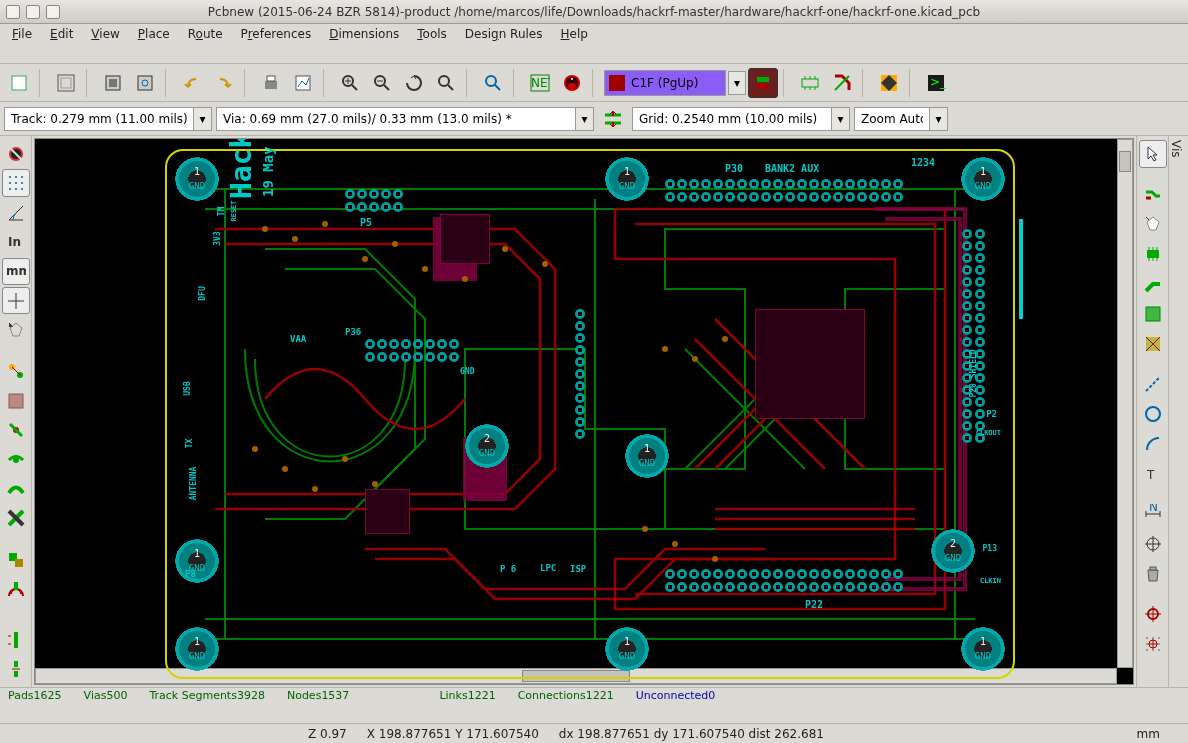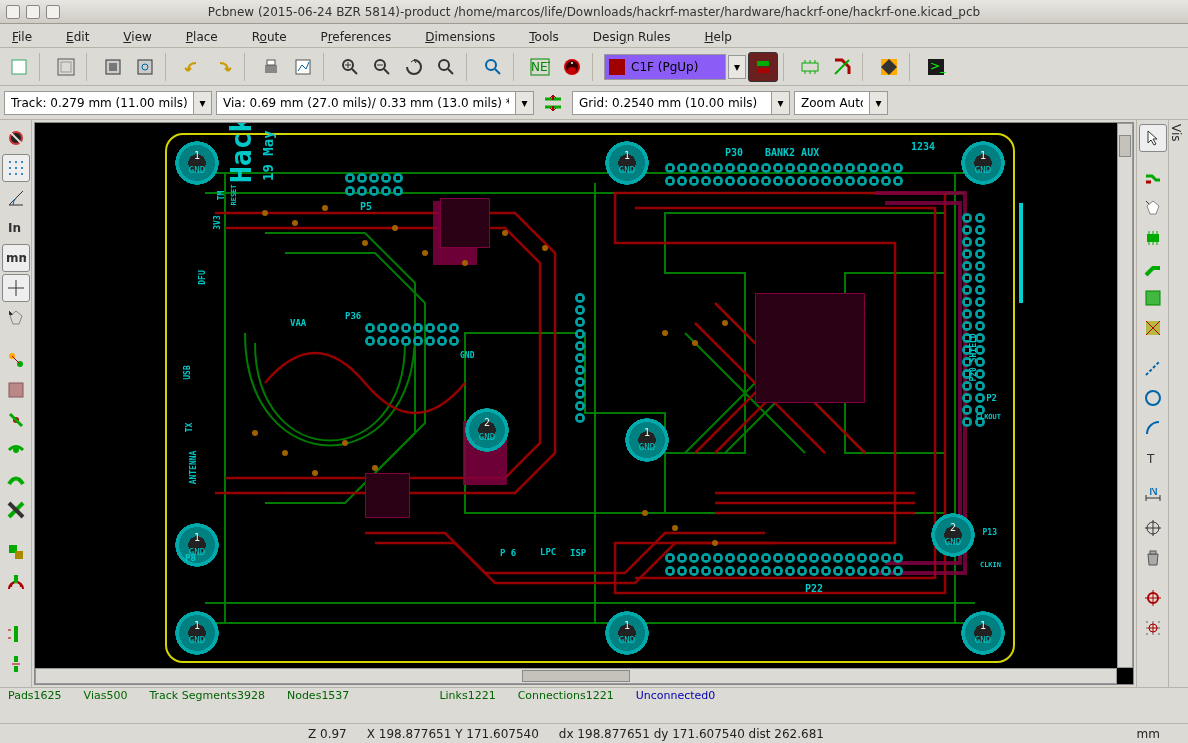--- a/index.html
+++ b/index.html
@@ -1,21 +1,21 @@
 <!DOCTYPE html>
 <html><head>
 <meta charset="utf-8">
 <style>
 * { box-sizing: border-box; margin: 0; padding: 0; font-family: "DejaVu Sans", Arial, sans-serif; font-size: 12px; }
 body { width: 1188px; height: 743px; background: #dcdad5; overflow: hidden; display: flex; flex-direction: column; }
 .titlebar { height: 24px; background: linear-gradient(#e8e6e1,#cfccc6); display:flex; align-items:center; justify-content:center; border-bottom:1px solid #9f9a91; position:relative;}
 .titlebar .winbtns { position:absolute; left:6px; display:flex; gap:6px;}
 .titlebar .winbtns span { width:14px; height:14px; border:1px solid #888; border-radius:2px; background:#f3f1ec;}
 .titlebar-title { color:#333; font-size:12px;}
-.menubar { height: 24px; background:#dcdad5; display:flex; align-items:flex-end; padding:0 4px; border-bottom:1px solid #b8b4aa; gap:18px;}
+.menubar { height: 40px; background:#dcdad5; display:flex; align-items:flex-start; padding:0 4px; border-bottom:1px solid #b8b4aa; gap:2px;}
 .menubar span { padding:3px 8px; cursor:default; color:#222;}
 .menubar span u { text-decoration: underline; }
 .toolbar { height:38px; background:#dcdad5; display:flex; align-items:center; padding:2px 4px; border-bottom:1px solid #b8b4aa; gap:2px;}
 .tbtn { width:30px; height:30px; border:1px solid transparent; border-radius:3px; display:flex; align-items:center; justify-content:center; background:#dcdad5;}
 .tsep { width:7px; height:28px; border-left:1px solid #b8b4aa; margin:0 3px;}
 .layer-sel { display:flex; align-items:center; height:26px; border:1px solid #999; background:#8b5cf6; padding:0 4px; gap:6px;}
 .layer-sel .sw { width:16px; height:16px; background:#a00000;}
 .layer-sel input { border:none; outline:none; width:90px; font-size:12px; background:transparent;}
 .dropbtn { width:18px; height:24px; border:1px solid #999; background:#e8e6e1; display:flex; align-items:center; justify-content:center;}
 .toolbar2 { height:34px; background:#dcdad5; display:flex; align-items:center; padding:2px 4px; border-bottom:1px solid #b8b4aa; gap:4px;}
@@ -220,21 +220,21 @@
       </svg>
     </div>
 </div>
 
 <div class="toolbar2">
   <div class="combo">
     <input style="width: 190px;" readonly="" value="Track: 0.279 mm (11.00 mils) *">
     <div class="dropbtn">▾</div>
   </div>
   <div class="combo">
-    <input style="width: 300px;" readonly="" value="Via: 0.69 mm (27.0 mils)/ 0.33 mm (13.0 mils) *">
+    <input style="width: 360px;" readonly="" value="Via: 0.69 mm (27.0 mils)/ 0.33 mm (13.0 mils) *">
     <div class="dropbtn">▾</div>
   </div>
   <div class="tbtn">
       <svg width="22" height="22">
         <path d="M3 7 h16 M3 15 h16" stroke="#0a0" stroke-width="3"></path>
         <path d="M11 3 v5 M11 14 v5" stroke="#a00" stroke-width="2"></path>
         <path d="M8 6 l3 -3 l3 3 M8 16 l3 3 l3 -3" fill="none" stroke="#a00"></path>
       </svg>
     </div>
   <div class="combo">

